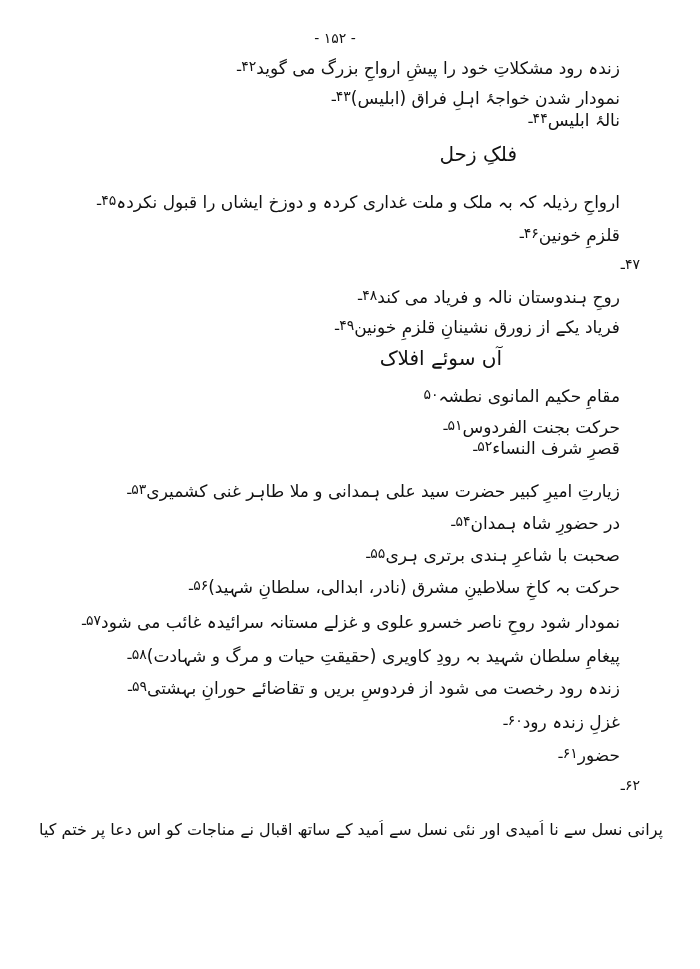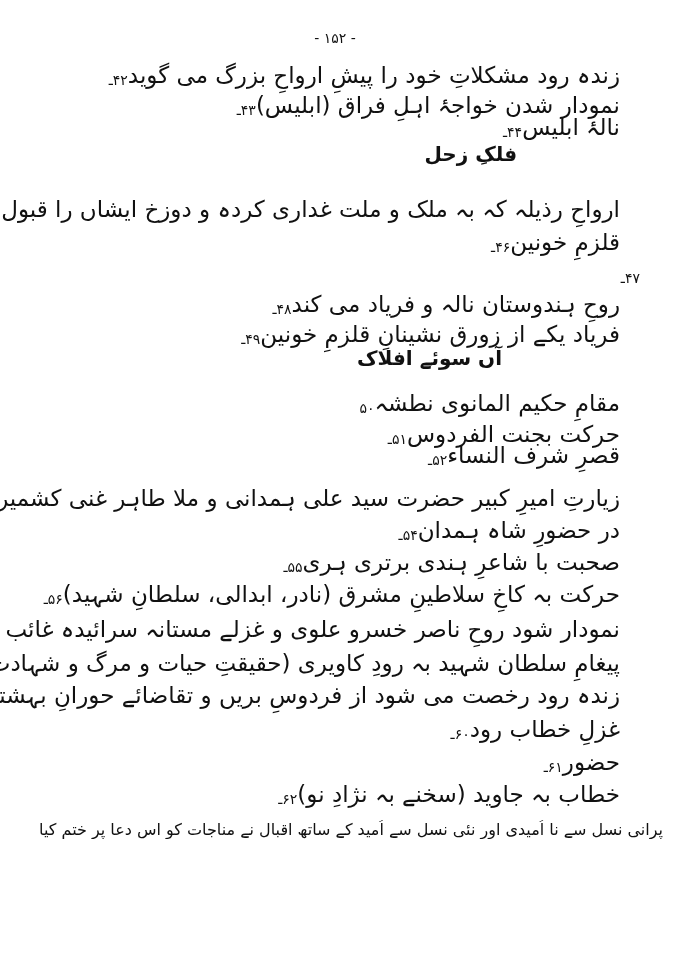--- a/index.html
+++ b/index.html
@@ -1,24 +1,24 @@
 <!DOCTYPE html>
 <html><head>
   <meta charset="utf-8">
   <style>
     html, body { margin: 0; padding: 0; background: #ffffff; }
     body { width: 700px; height: 969px; position: relative; overflow: hidden;
            font-family: "DejaVu Sans", sans-serif; color: #111; }
     .page-number { position: absolute; top: 30px; left: 0; width: 670px; text-align: center;
                    font-size: 14px; direction: ltr; }
     .row { position: absolute; right: 60px; height: 30px; display: flex; flex-direction: row-reverse;
-           align-items: flex-end; direction: rtl; }
+           align-items: flex-start; direction: rtl; }
     .num { width: 45px; text-align: right; font-size: 14px; direction: rtl; unicode-bidi: embed; }
-    .txt { font-size: 23px; white-space: nowrap; direction: rtl; margin-right: 20px; }
-    .heading { position: absolute; font-size: 20px; font-weight: bold; direction: rtl; white-space: nowrap; }
+    .txt { font-size: 17px; white-space: nowrap; direction: rtl; margin-right: 20px; }
+    .heading { position: absolute; font-size: 20px; font-weight: normal; direction: rtl; white-space: nowrap; }
     .para { position: absolute; top: 820px; left: 38px; width: 625px; direction: rtl;
             font-size: 16px; white-space: nowrap; overflow: hidden; text-align: right; }
   </style>
 </head>
 <body>
 
 <div class="page-number">- ۱۵۲ -</div>
 
 <div class="row" style="top:58px">
   <span class="num">۴۲ـ</span>
@@ -90,24 +90,23 @@
 <div class="row" style="top:646px">
   <span class="num">۵۸ـ</span>
   <span class="txt">پیغامِ سلطان شہید بہ رودِ کاویری (حقیقتِ حیات و مرگ و شہادت)</span>
 </div>
 <div class="row" style="top:678px">
   <span class="num">۵۹ـ</span>
   <span class="txt">زندہ رود رخصت می شود از فردوسِ بریں و تقاضائے حورانِ بہشتی</span>
 </div>
 <div class="row" style="top:712px">
   <span class="num">۶۰ـ</span>
-  <span class="txt">غزلِ خطاب رود</span>
+  <span class="txt">غزلِ زندہ رود</span>
 </div>
 <div class="row" style="top:745px">
   <span class="num">۶۱ـ</span>
   <span class="txt">حضور</span>
 </div>
 <div class="row" style="top:777px">
   <span class="num">۶۲ـ</span>
-  <span class="txt">خطاب بہ جاوید (سخنے بہ نژادِ نو)</span>
 </div>
 
 <div class="para">پرانی نسل سے نا اُمیدی اور نئی نسل سے اُمید کے ساتھ اقبال نے مناجات کو اس دعا پر ختم کیا ہے کہ خدایا نوجوان نسل کو میرے کلام</div>
 
 </body></html>

